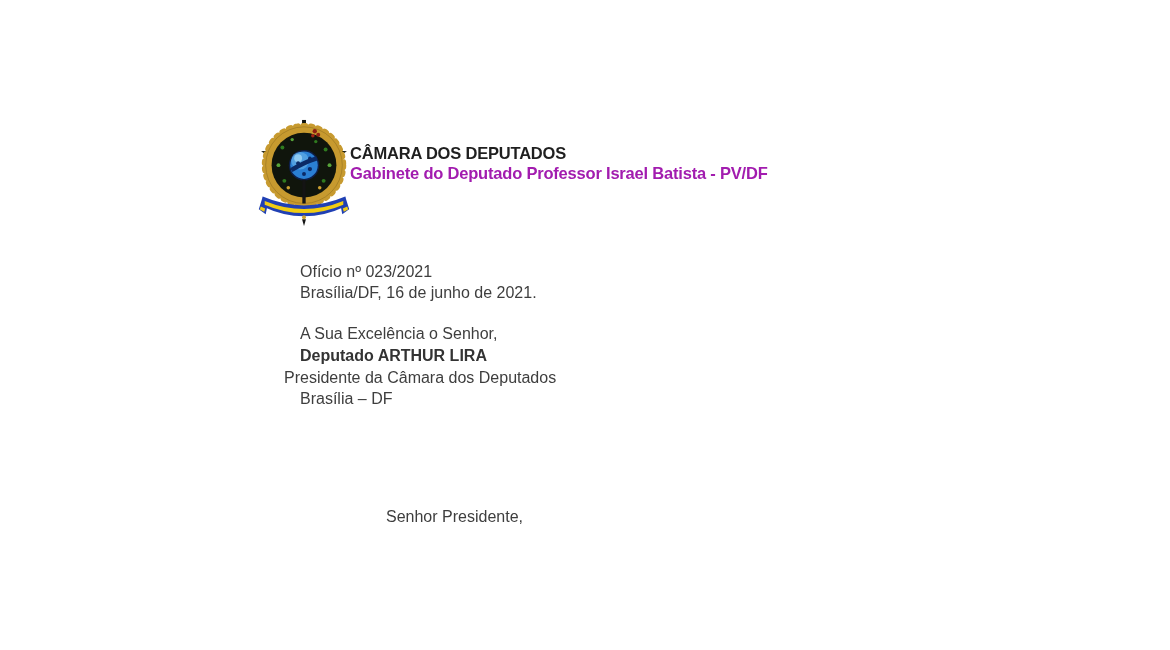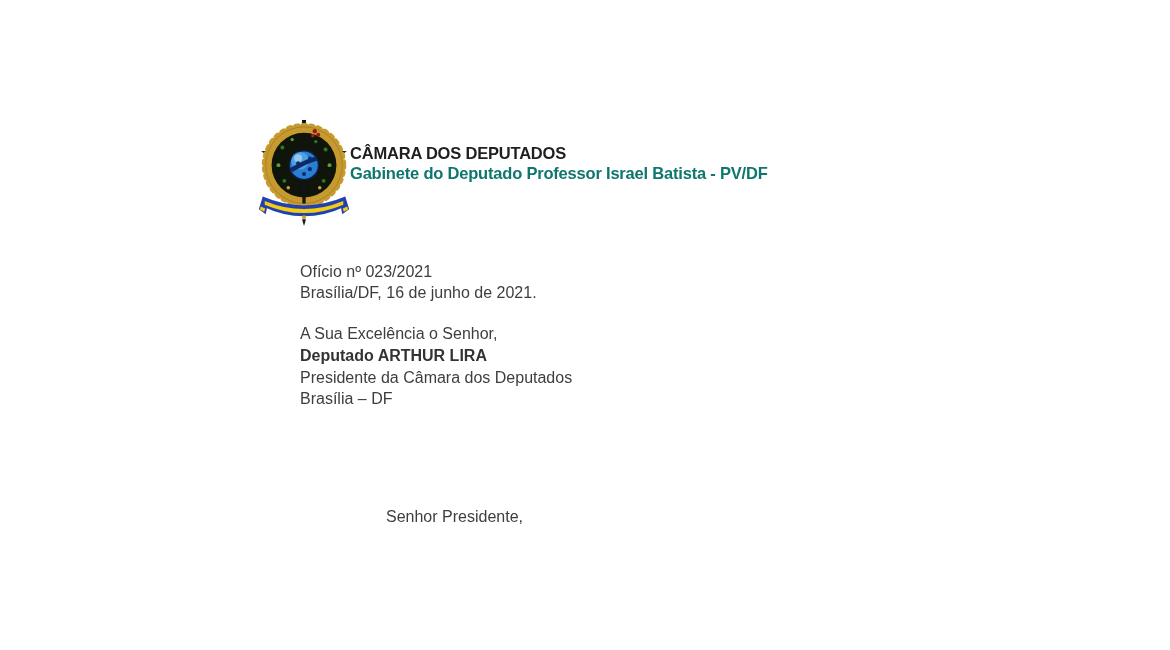--- a/index.html
+++ b/index.html
@@ -25,39 +25,39 @@
     letter-spacing: -0.2px;
     color: #1f1f1f;
     white-space: nowrap;
     text-align: center;
   }
   .office-line {
     position: absolute;
     left: 350px; top: 164px;
     font-size: 16.5px;
     letter-spacing: -0.2px;
-    color: #0f766e;
+    color: #a21caf;
     white-space: nowrap;
   }
   .office-line .prefix { font-weight: 600; }
   .office-line .emphasis { font-weight: 800; }
 
   
   .line {
     position: absolute;
     font-size: 16px;
     line-height: 20px;
     color: #3e3e3e;
     white-space: nowrap;
   }
   .ref-line        { left: 300px; top: 262px; }
   .date-line       { left: 300px; top: 283px; width: 620px; text-align: left; }
   .salutation-line { left: 300px; top: 324px; }
   .name-line       { left: 300px; top: 346px; font-weight: 700; color: #333333; }
-  .title-line      { left: 300px; top: 368px; }
+  .title-line      { left: 284px; top: 368px; }
   .city-line       { left: 300px; top: 389px; text-align: center; }
   .subject-line    { left: 300px; top: 447px; }
   .subject-line .subject-value { font-weight: 700; color: #333333; }
   .greeting-line   { left: 386px; top: 507px; }
 </style>
 </head>
 <body>
 
 <div class="page">
 

